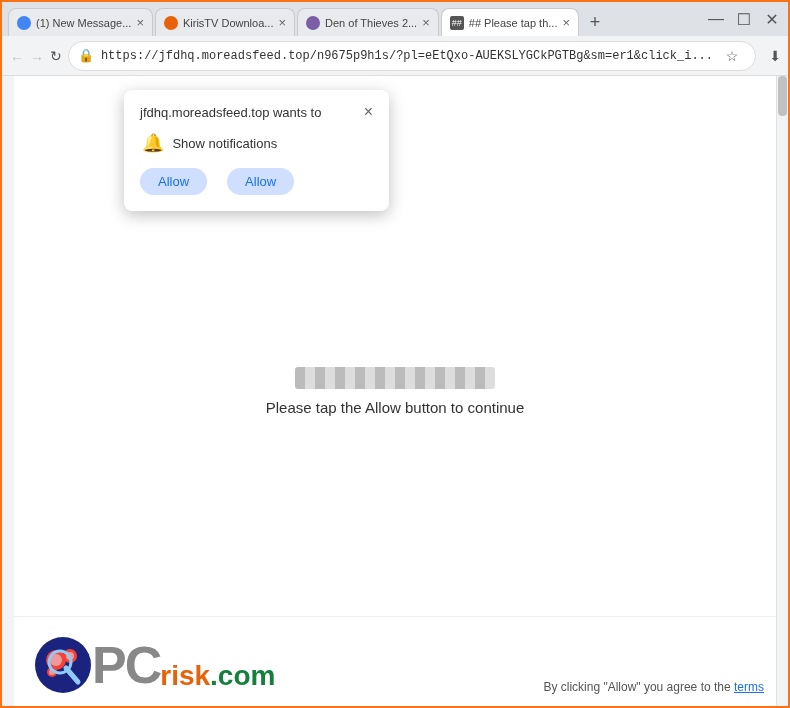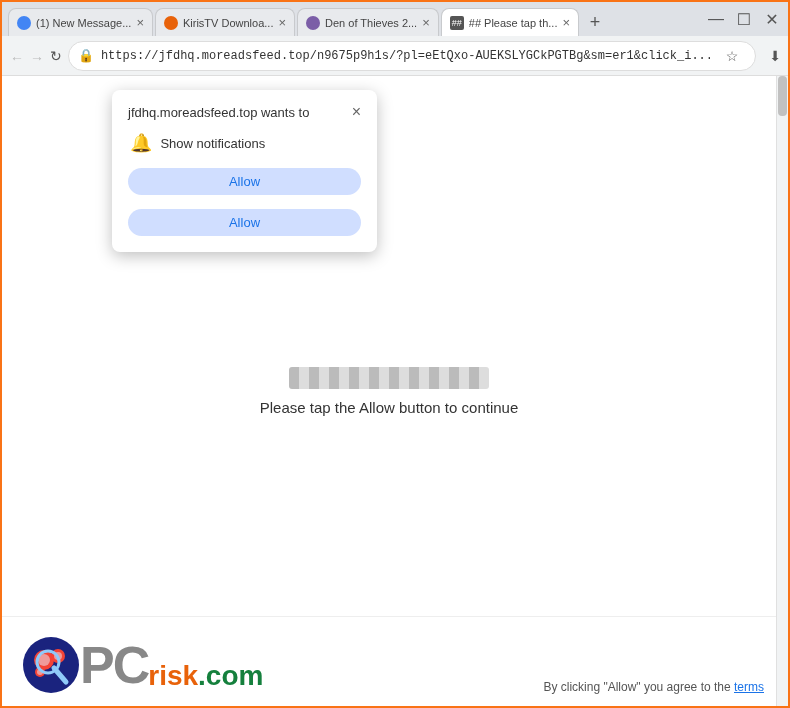--- a/index.html
+++ b/index.html
@@ -164,20 +164,21 @@
       align-items: center;
       gap: 4px;
     }
 
     
     .page-content {
       flex: 1;
       position: relative;
       background: #fff;
       overflow: hidden;
+      margin-left: 12px;
     }
 
     
     .scrollbar {
       position: absolute;
       right: 0;
       top: 0;
       bottom: 0;
       width: 12px;
       background: #f1f3f4;
@@ -233,22 +234,21 @@
       font-size: 18px;
       color: #555;
     }
     .popup-body-text {
       font-size: 13px;
       color: #333;
     }
     .popup-actions {
       display: flex;
       justify-content: flex-start;
-      gap: 14px;
-      flex-direction: column;
+      gap: 20px;
     }
     .popup-btn {
       padding: 6px 18px;
       border-radius: 20px;
       border: none;
       font-size: 13px;
       cursor: pointer;
       background: #d0deff;
       color: #1a73e8;
       font-weight: 500;

